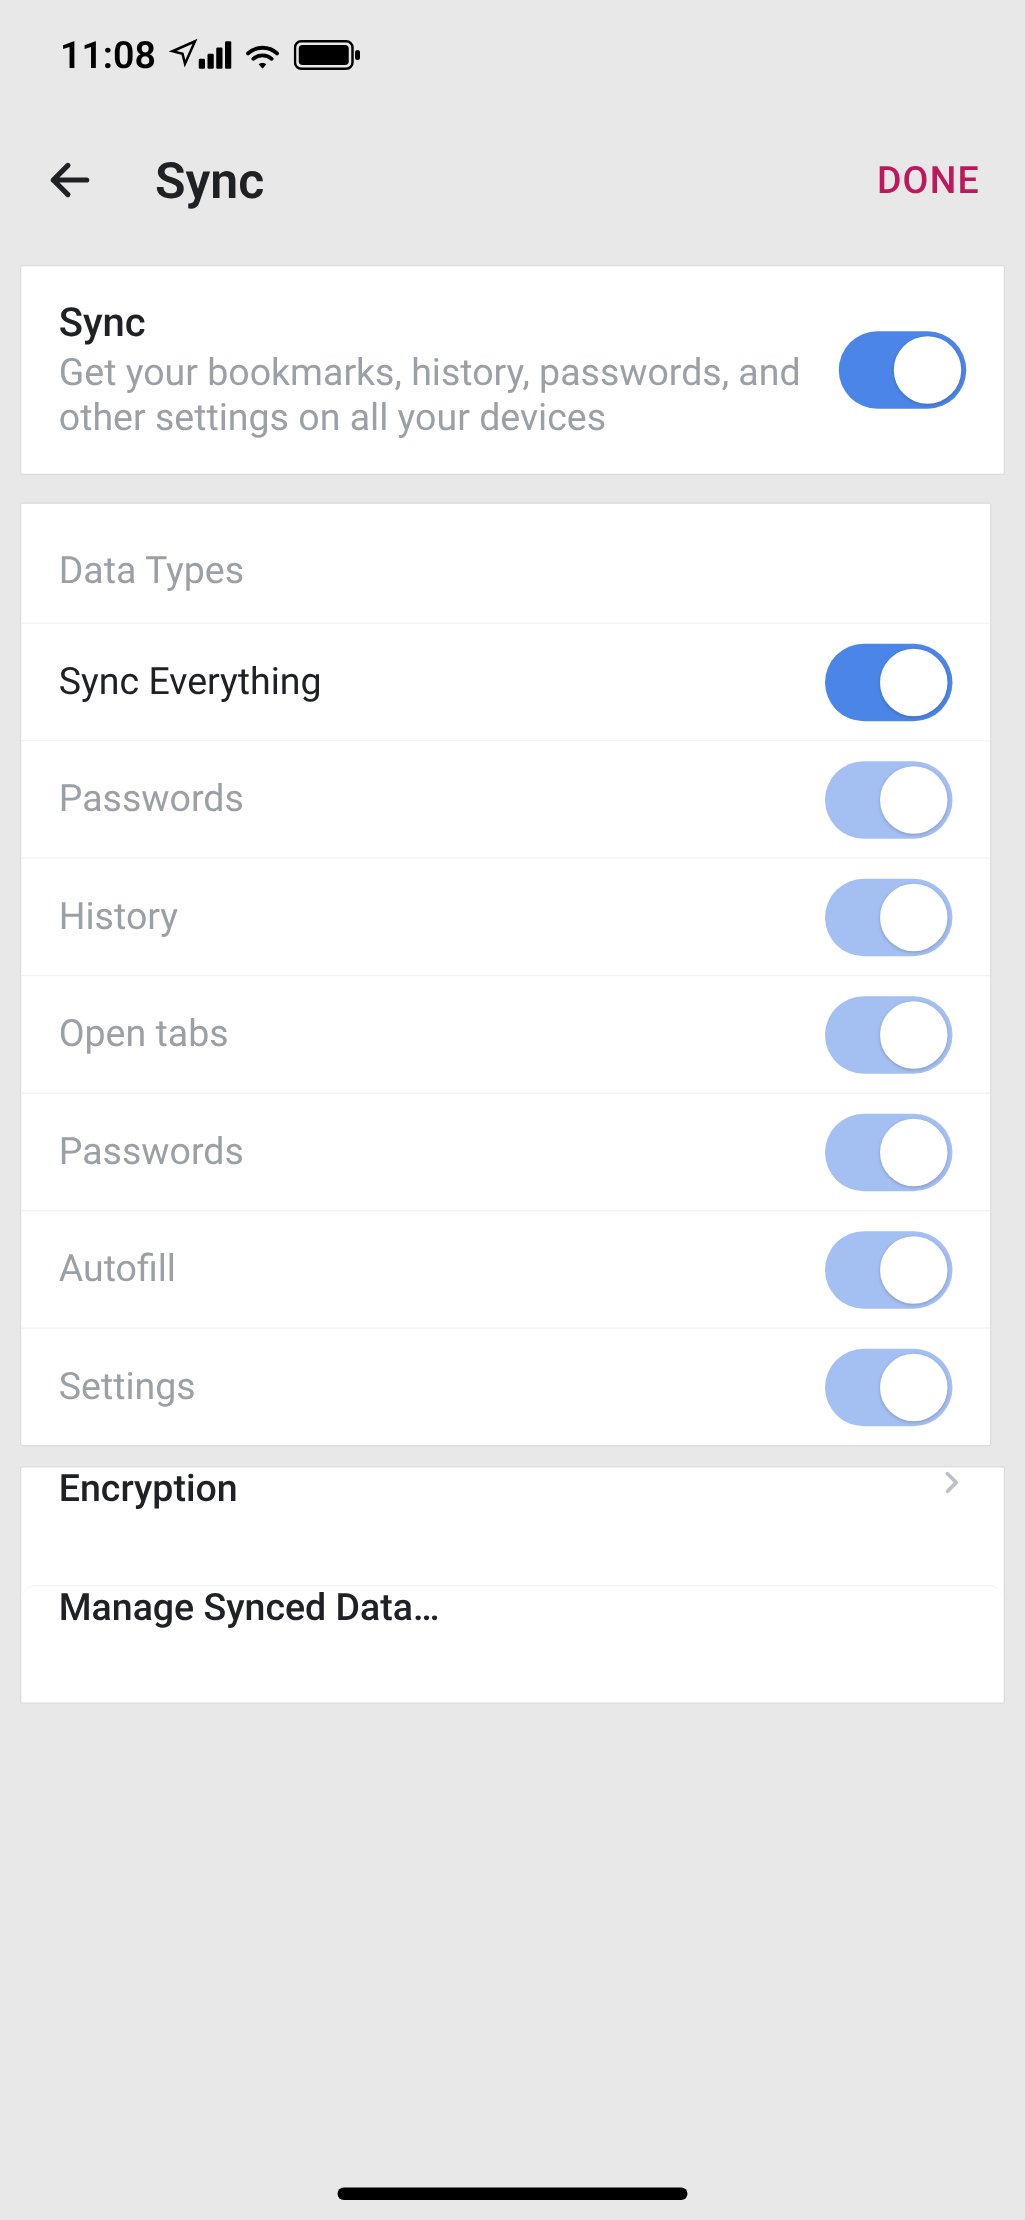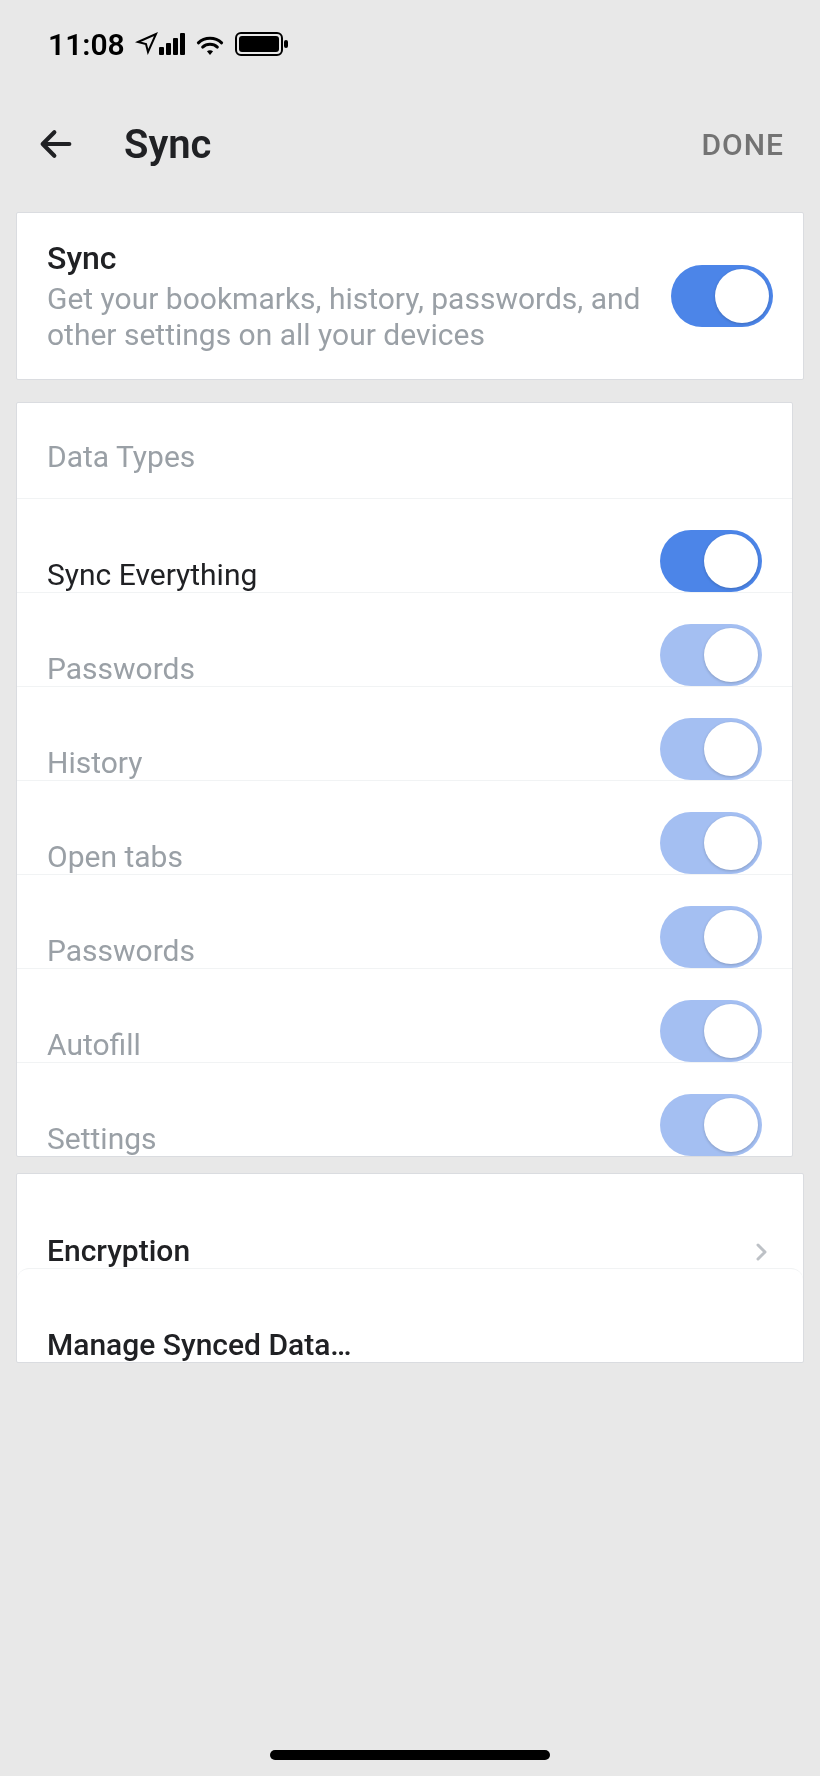--- a/index.html
+++ b/index.html
@@ -50,21 +50,21 @@
     }
     .page-title {
       font-size: 40px;
       font-weight: 600;
       color: #202124;
       flex: 1;
     }
     .done-button {
       font-size: 30px;
       font-weight: 500;
-      color: #737373;
+      color: #be185d;
       letter-spacing: 1px;
       cursor: pointer;
     }
     .card {
       background: #fff;
       margin: 12px 16px;
       border: 1px solid #dadce0;
       border-radius: 2px;
     }
     .sync-master {
@@ -118,37 +118,37 @@
       border-radius: 2px;
     }
     .section-header {
       padding: 36px 30px 24px 30px;
       font-size: 30px;
       color: #9aa0a6;
       font-weight: 400;
     }
     .row {
       display: flex;
-      align-items: flex-end;
+      align-items: center;
       justify-content: space-between;
       padding: 0 30px;
       height: 94px;
       border-top: 1px solid #f1f3f4;
     }
     .row-label {
       font-size: 30px;
       color: #202124;
       font-weight: 400;
     }
     .row-label.dim {
       color: #9aa0a6;
     }
     .nav-row {
       display: flex;
-      align-items: flex-end;
+      align-items: flex-start;
       justify-content: space-between;
       padding: 0 30px;
       height: 94px;
       cursor: pointer;
     }
     .nav-row + .nav-row {
       border-top: 1px solid #f1f3f4;
       border-radius: 12px;
     }
     .nav-label {

